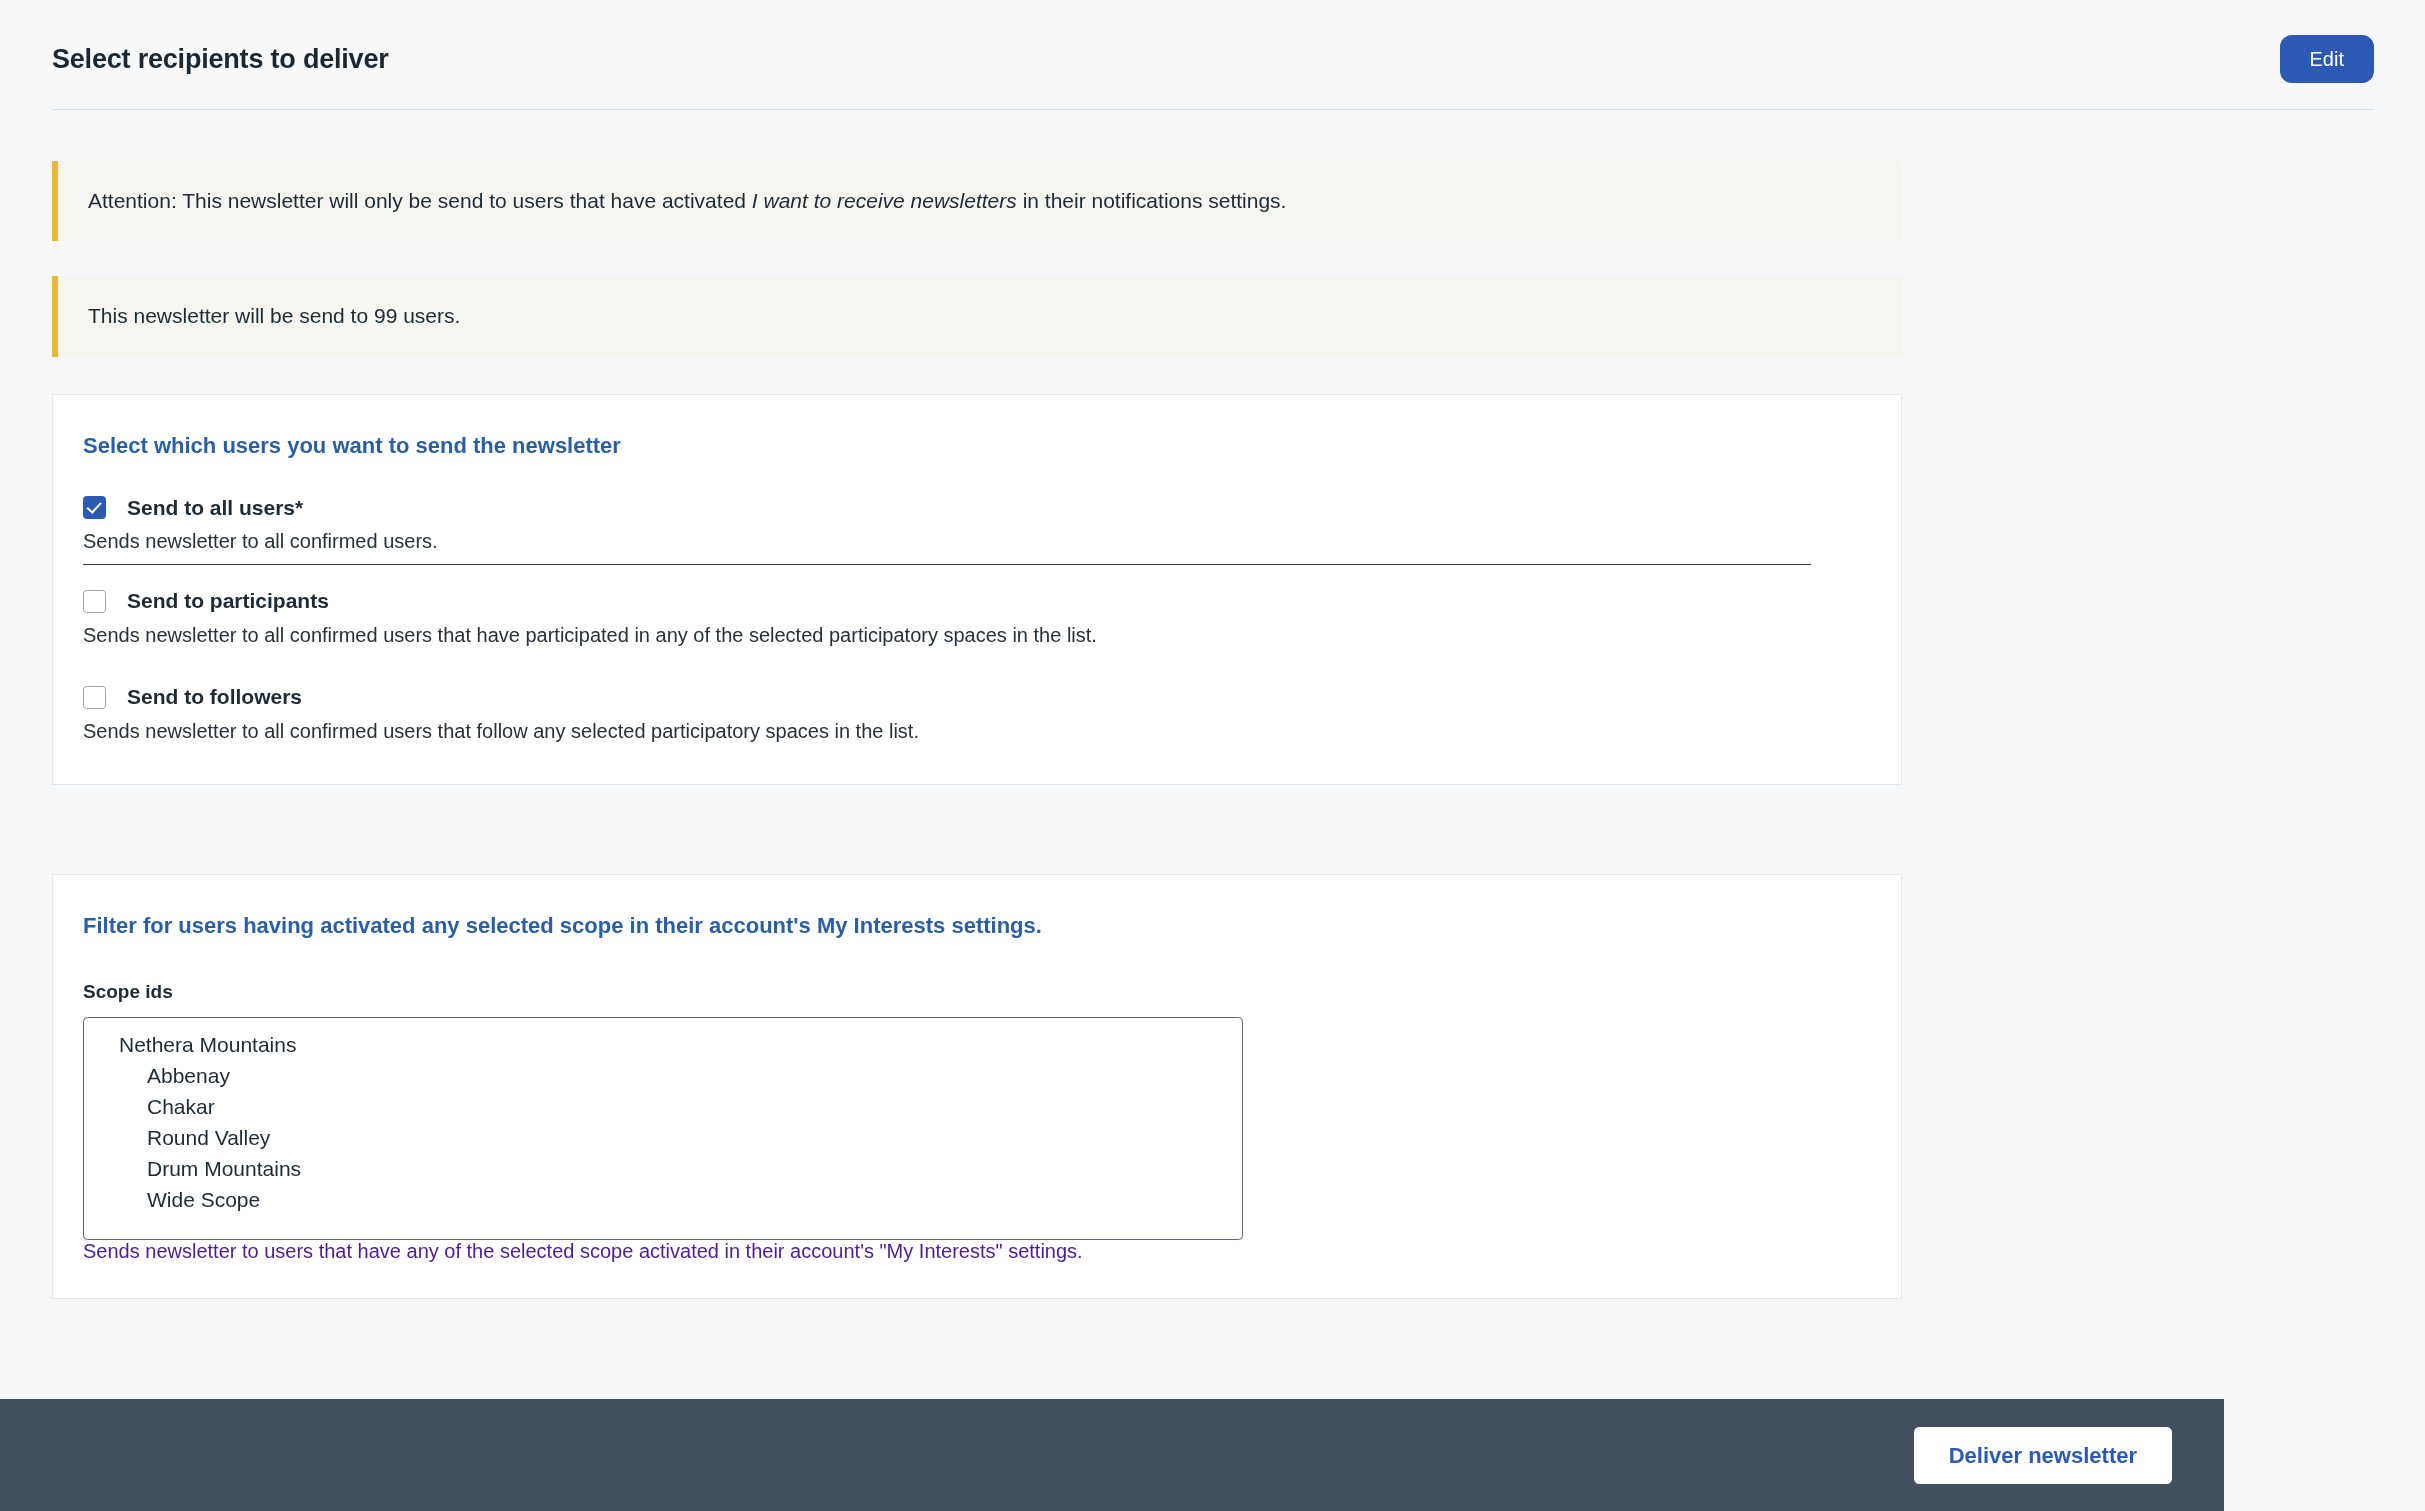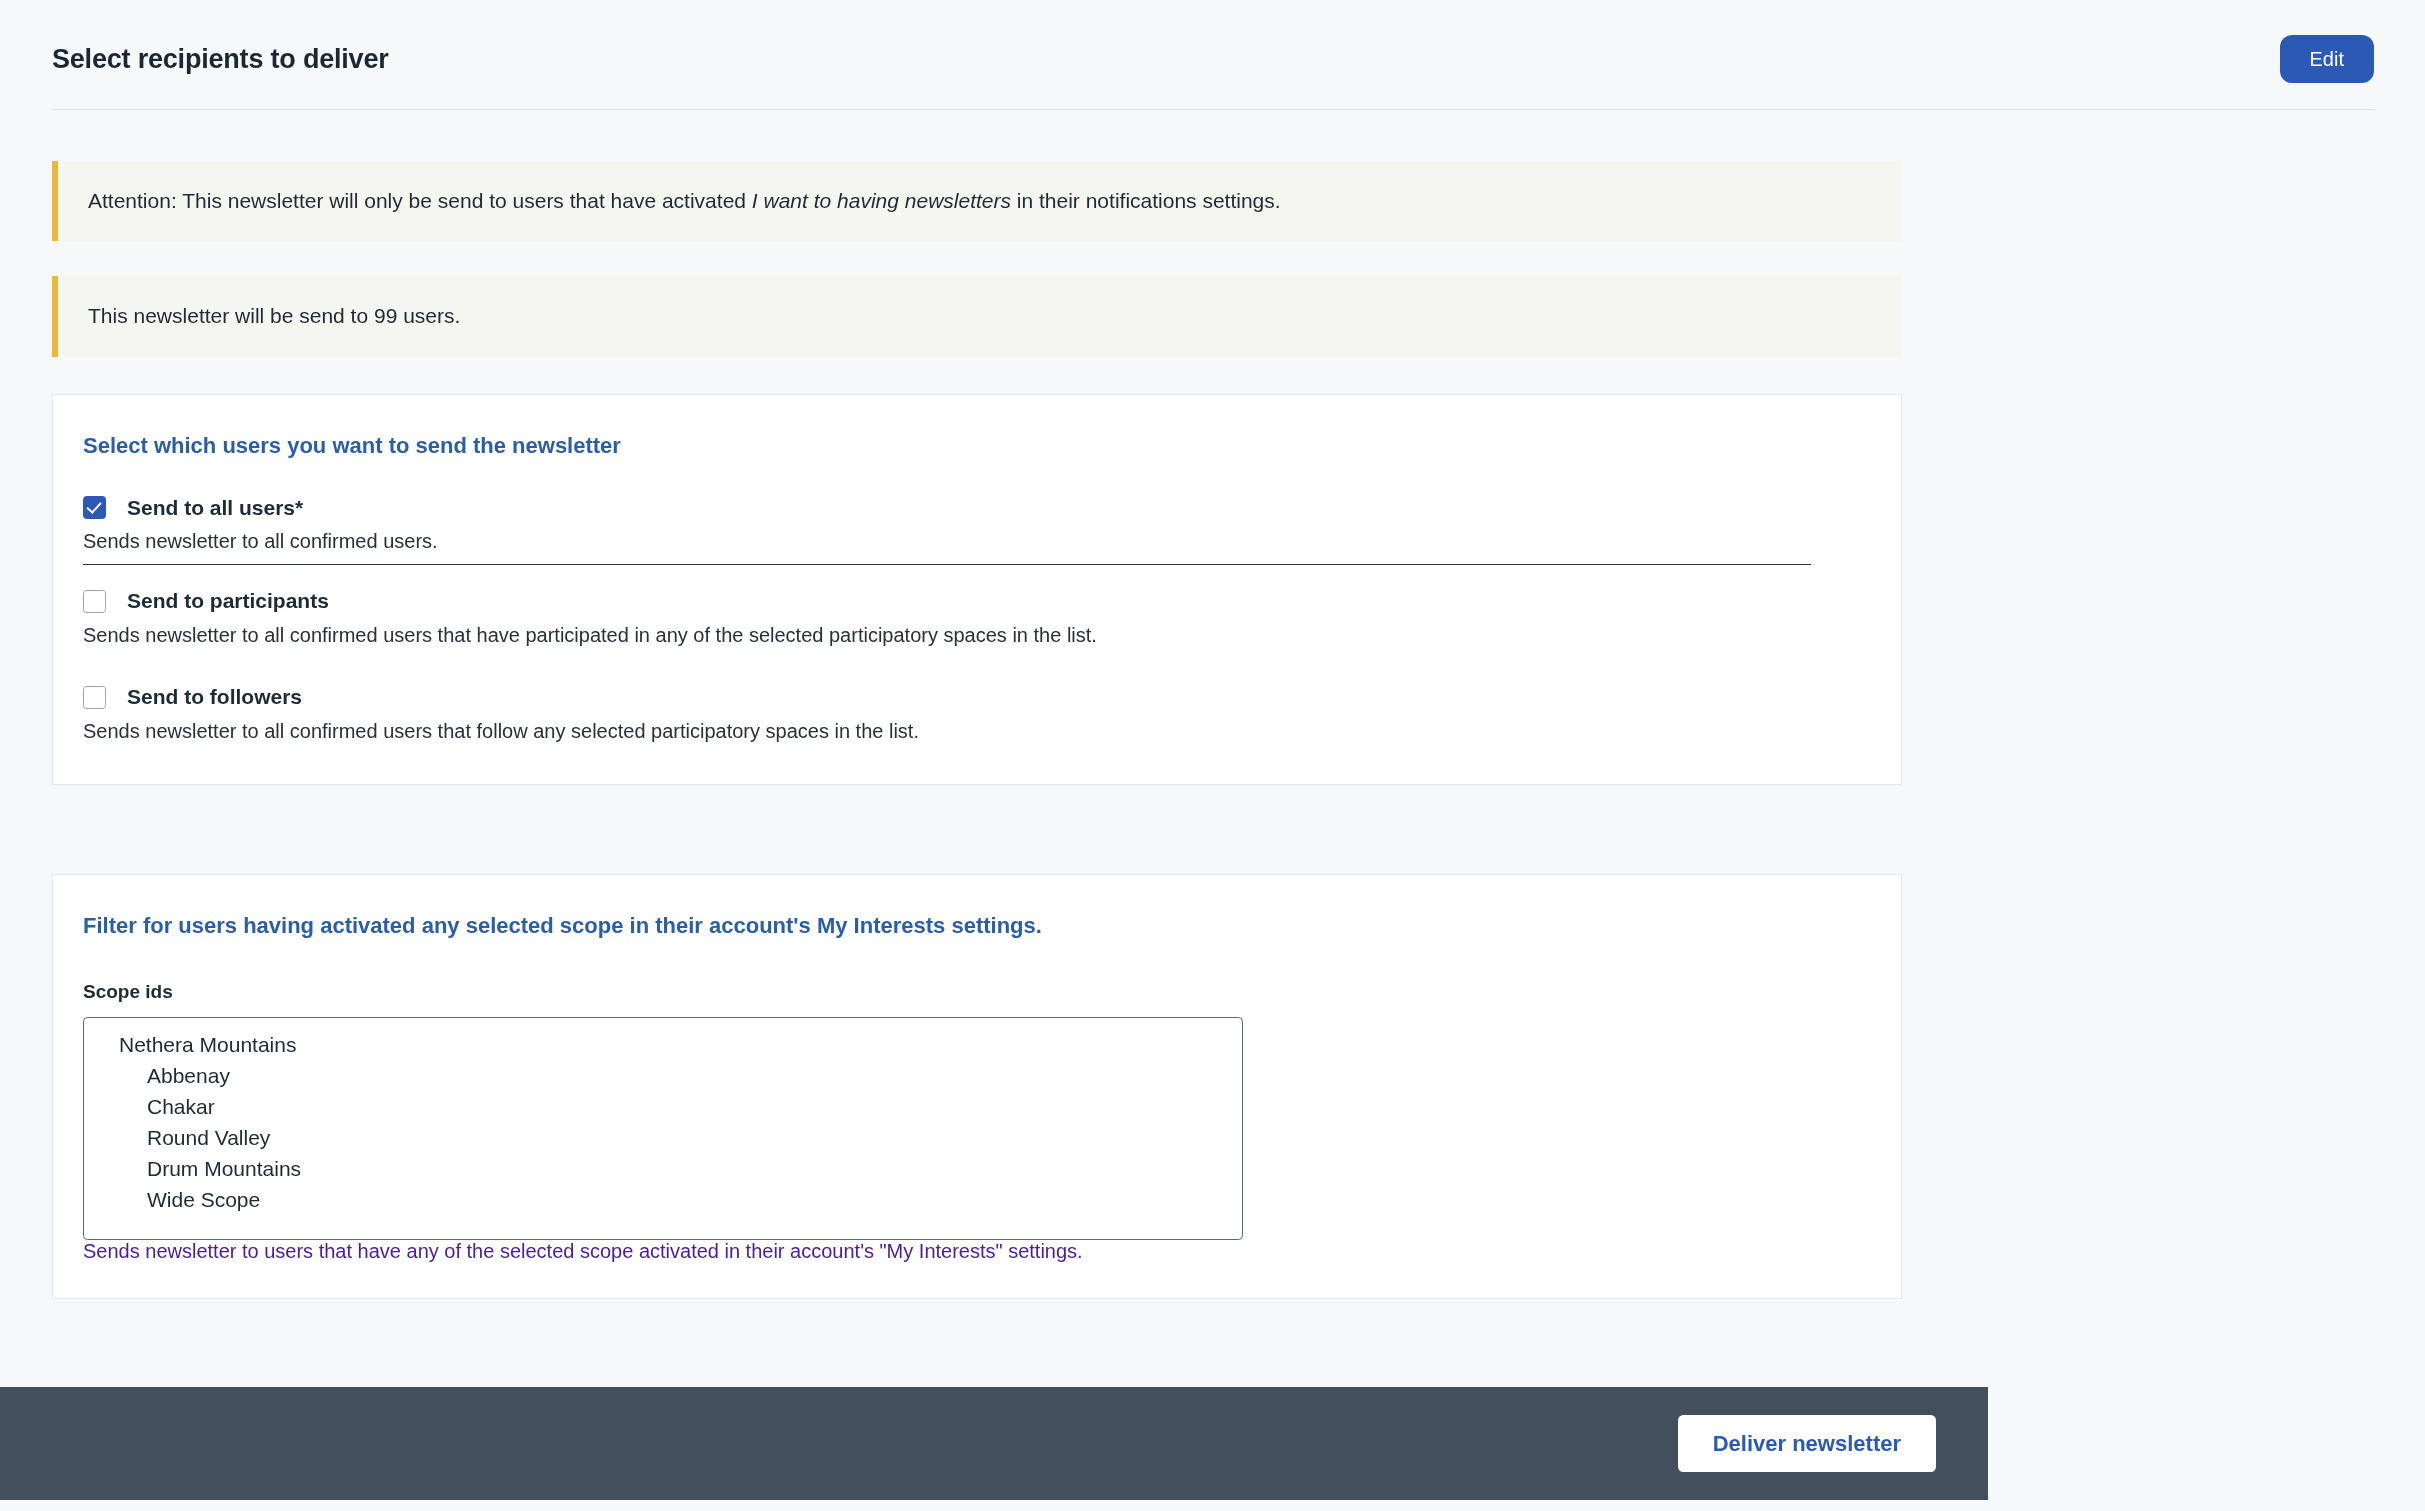--- a/index.html
+++ b/index.html
@@ -159,22 +159,22 @@
     font-size: 20px;
     color: #4c1d95;
   }
 
   .spacer { height: 52px; }
 
   
   .footer-bar {
     position: absolute;
     left: 0;
-    bottom: 12px;
-    width: 1988px;
+    bottom: 0;
+    width: 2224px;
     height: 113px;
     background: #42505d;
     display: flex;
     align-items: center;
     justify-content: flex-end;
     padding-right: 52px;
   }
   .deliver-button {
     background: #ffffff;
     color: #2b59b5;
@@ -195,21 +195,21 @@
   <h1 class="page-title">Select recipients to deliver</h1>
   <button class="edit-button">Edit</button>
 </div>
 <div class="header-rule"></div>
 
 <div class="content">
 
   <div class="callout">
     <b>Attention:</b>
     <span>This newsletter will only be send to users that have activated</span>
-    <i>I want to having newsletters</i>
+    <i>I want to receive newsletters</i>
     <span>in their notifications settings.</span>
   </div>
 
   <div class="callout second">
     <span>This newsletter will be send to</span>
     <b>99</b>
     <span>users.</span>
   </div>
 
   <div class="panel">

